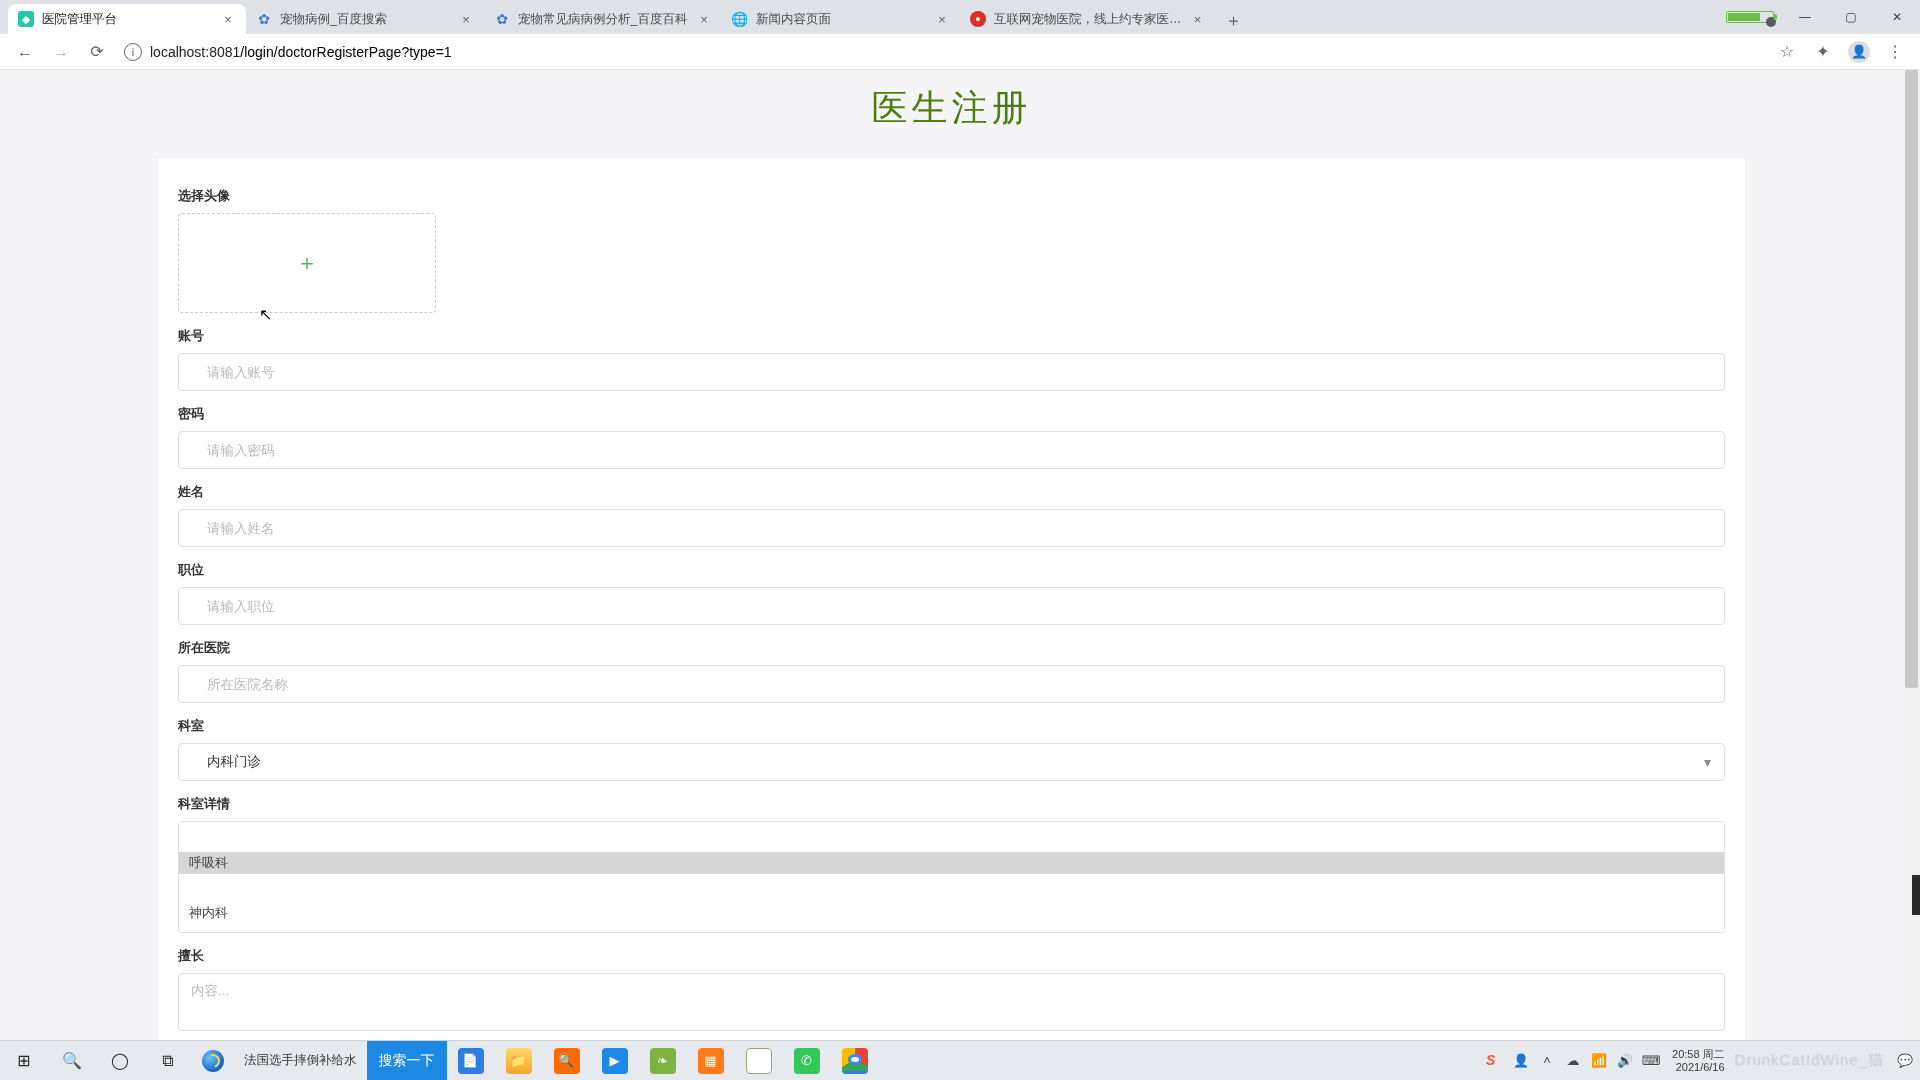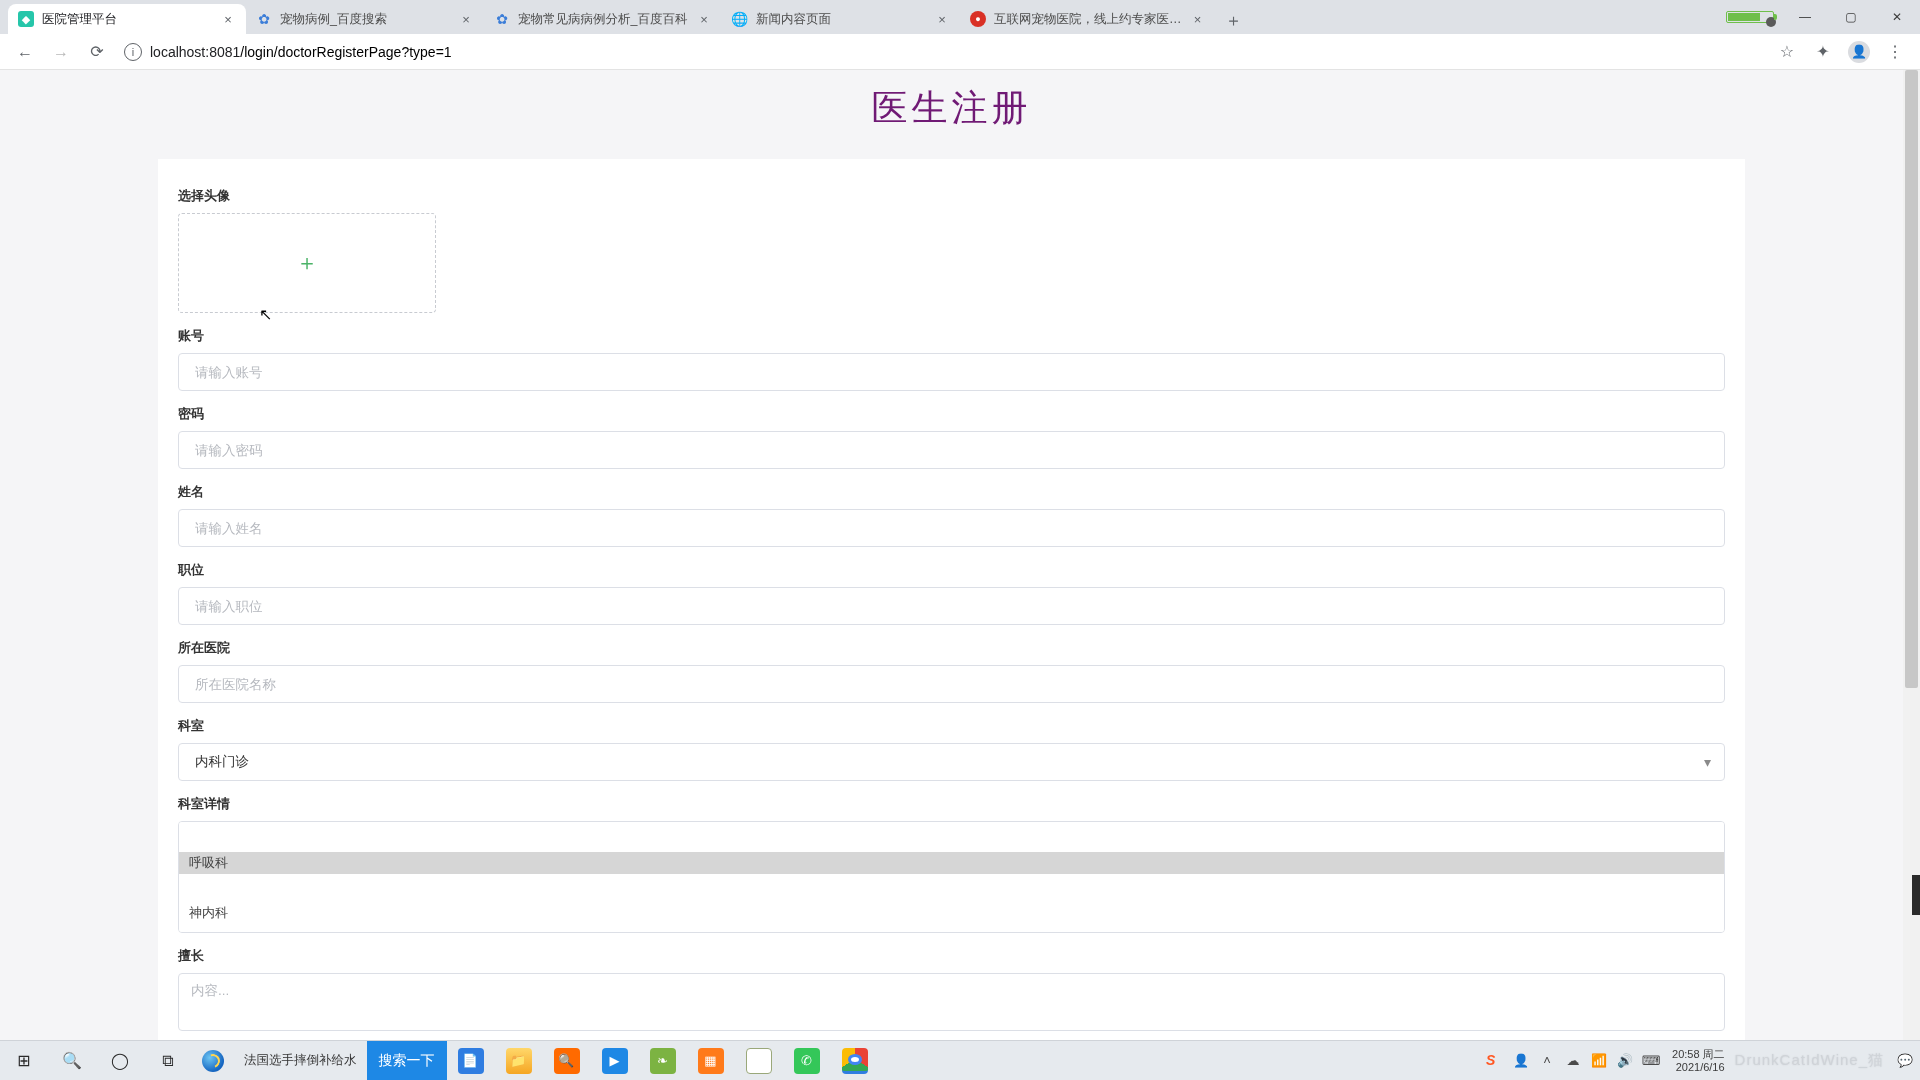--- a/index.html
+++ b/index.html
@@ -32,26 +32,26 @@
 .nav-btn.dis { color:#b8b8b8; }
 .url-wrap { flex:1; display:flex; align-items:center; gap:8px; padding:0 6px; font-size:14px; }
 .info-ic  { width:18px; height:18px; border:1.5px solid #5f6368; border-radius:50%; display:flex; align-items:center; justify-content:center; font-size:11px; color:#5f6368; flex:none; }
 .url-host { color:#202124; }
 .url-path { color:#000000; }
 .addr-icon { width:30px; height:30px; display:flex; align-items:center; justify-content:center; color:#5f6368; font-size:16px; }
 .avatar-ic { width:22px; height:22px; border-radius:50%; background:#dadce0; display:flex; align-items:center; justify-content:center; color:#7b7b7b; font-size:13px; }
 
 
 .viewport { position:absolute; top:70px; left:0; right:17px; bottom:29px; overflow:hidden; background:#f5f5f7; }
-.page-title { text-align:center; font-size:36px; font-weight:400; color:#701a75; padding:14px 0 26px; letter-spacing:4px; background:#f5f5f7; }
+.page-title { text-align:center; font-size:36px; font-weight:400; color:#4d7c0f; padding:14px 0 26px; letter-spacing:4px; background:#f5f5f7; }
 .form-card { background:#fff; margin:0 158px; padding:28px 20px 40px; }
 
 .fld { margin-bottom:14px; }
 .fld-label { font-size:13px; color:#333; font-weight:700; margin-bottom:8px; }
-.txt-input { width:100%; height:38px; border:1px solid #dcdfe6; border-radius:4px; padding:0 16px; font-size:13.5px; color:#333; background:#fff; }
+.txt-input { width:100%; height:38px; border:1px solid #dcdfe6; border-radius:4px; padding:0 28px; font-size:13.5px; color:#333; background:#fff; }
 .txt-input::placeholder { color:#b6b9bf; }
 .select-wrap { position:relative; }
 .select-wrap::after { content:"▾"; position:absolute; right:14px; top:50%; transform:translateY(-50%); color:#8a8a8a; font-size:14px; pointer-events:none; }
 
 .uploader { width:258px; height:100px; border:1px dashed #c8cbd1; border-radius:4px; display:flex; align-items:center; justify-content:center; color:#4bb368; font-size:22px; cursor:pointer; }
 
 .listbox { width:100%; height:112px; border:1px solid #dcdfe6; border-radius:4px; background:#fff; overflow-y:scroll; padding:2px 0; }
 .listbox-opt { padding:2px 10px; font-size:13px; color:#444; cursor:pointer;margin-top:28px; }
 .listbox-opt.sel { background:#d6d6d6; }
 

